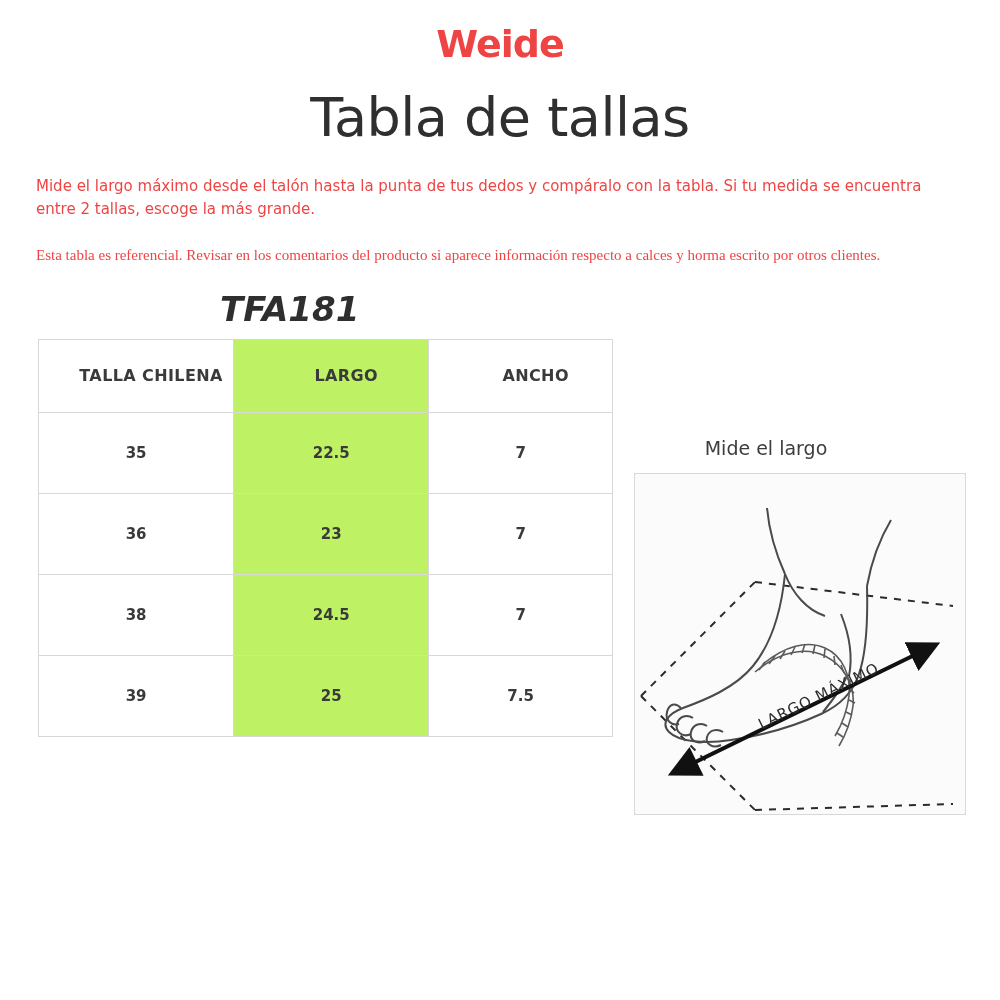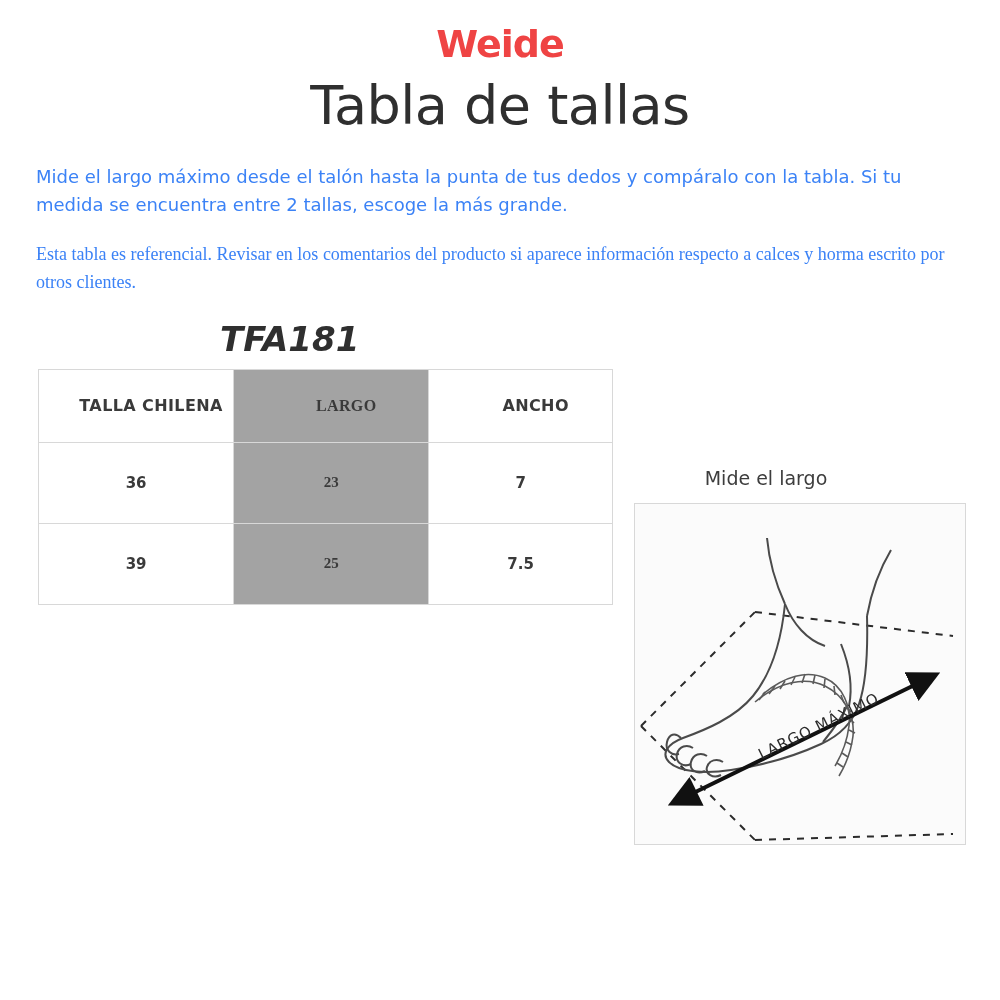--- a/index.html
+++ b/index.html
@@ -21,32 +21,32 @@
     margin-top: 22px;
     font-size: 38px;
     font-weight: bold;
     color: #ef4444;
     letter-spacing: -1px;
     font-family: "DejaVu Sans", "Liberation Sans", sans-serif;
   }
 
   .page-title {
     text-align: center;
-    margin-top: 8px;
+    margin-top: 20px;
     font-size: 54px;
     font-weight: 400;
     color: #2f2f2f;
     letter-spacing: -0.5px;
   }
 
   .intro {
     margin: 26px 36px 0 36px;
-    font-size: 18px;
+    font-size: 15px;
     line-height: 1.55;
-    color: #3b82f6;
+    color: #ef4444;
   }
   .intro.second {
     margin-top: 22px;
     font-family: Liberation Serif, serif;
   }
 
   .model {
     margin: 22px 0 0 220px;
     font-size: 34px;
     font-weight: bold;
@@ -78,22 +78,21 @@
     vertical-align: middle;
   }
   table.size-table th {
     height: 70px;
     font-size: 16px;
     letter-spacing: 0.4px;
     padding-left: 31px;
   }
   table.size-table th.col-largo,
   table.size-table td.col-largo {
-    background: #a3a3a3;
-    font-family: Liberation Serif, serif;
+    background: #bef264;
   }
   table.size-table col.c1 { width: 34%; }
   table.size-table col.c2 { width: 34%; }
   table.size-table col.c3 { width: 32%; }
 
   .diagram-wrap {
     position: absolute;
     left: 634px;
     top: 98px;
     width: 264px;
@@ -138,22 +137,32 @@
       </colgroup>
     <thead>
       <tr>
         <th>TALLA CHILENA</th>
         <th class="col-largo">LARGO</th>
         <th>ANCHO</th>
       </tr>
     </thead>
     <tbody>
       <tr>
+        <td>35</td>
+        <td class="col-largo">22.5</td>
+        <td>7</td>
+      </tr>
+      <tr>
         <td>36</td>
         <td class="col-largo">23</td>
+        <td>7</td>
+      </tr>
+      <tr>
+        <td>38</td>
+        <td class="col-largo">24.5</td>
         <td>7</td>
       </tr>
       <tr>
         <td>39</td>
         <td class="col-largo">25</td>
         <td>7.5</td>
       </tr>
     </tbody>
   </table>
 

